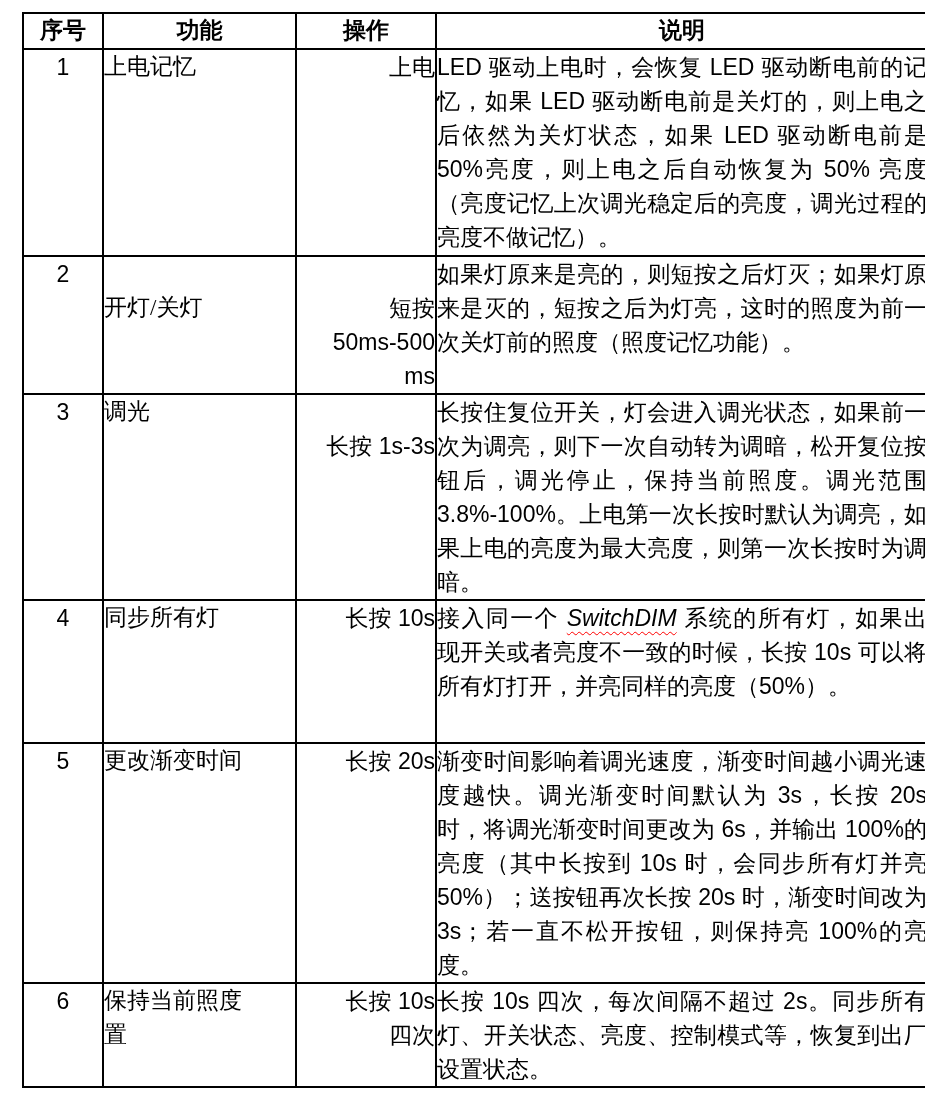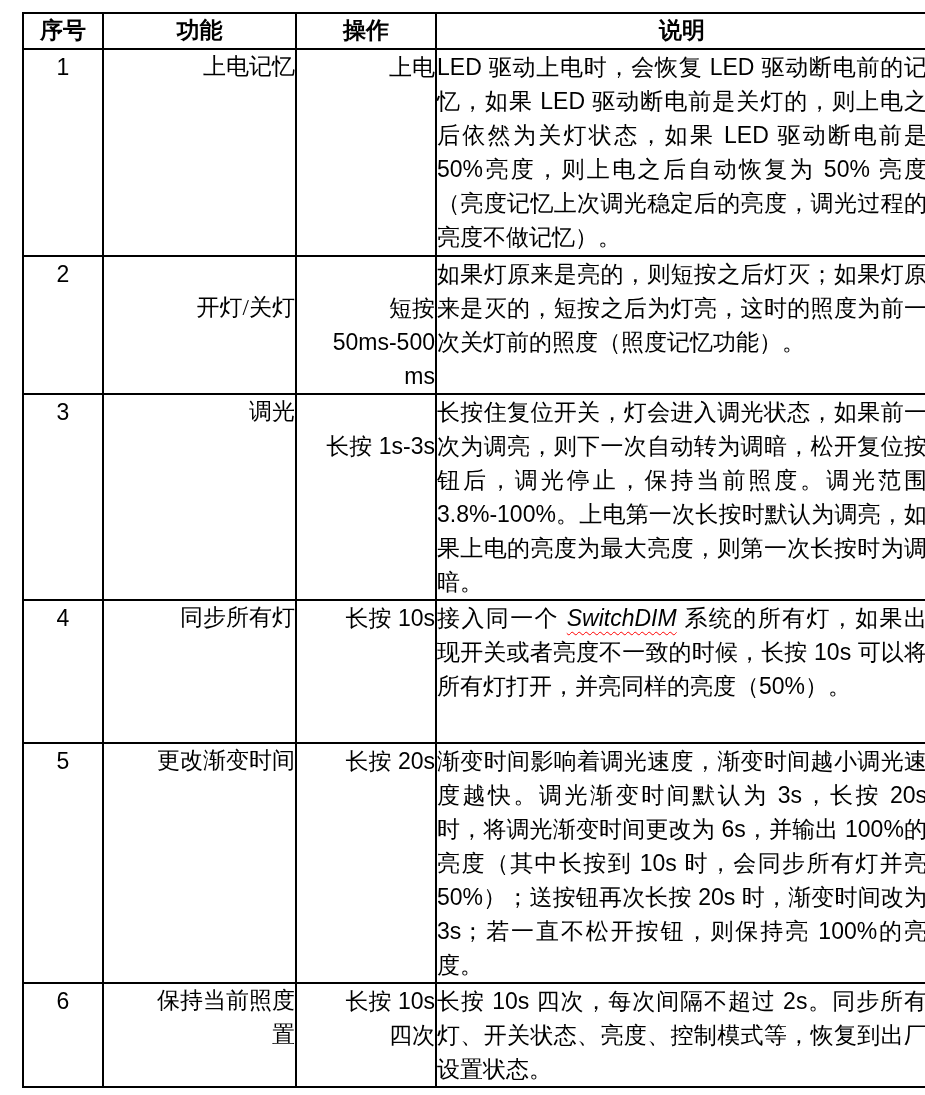--- a/index.html
+++ b/index.html
@@ -36,21 +36,21 @@
     font-size: 25px;
     text-align: center;
     height: 32px;
     font-family: "Liberation Serif", "DejaVu Serif", serif;
   }
   .c-no {
     text-align: center;
     font-family: "Liberation Sans", "DejaVu Sans", sans-serif;
   }
   .c-fn {
-    text-align: right;
+    text-align: left;
     white-space: pre-line;
     font-family: "Liberation Serif", "DejaVu Serif", serif;
   }
   .c-op {
     text-align: right;
     white-space: pre-line;
     font-family: "Liberation Sans", "DejaVu Sans", sans-serif;
   }
   .c-desc {
     text-align: justify;

